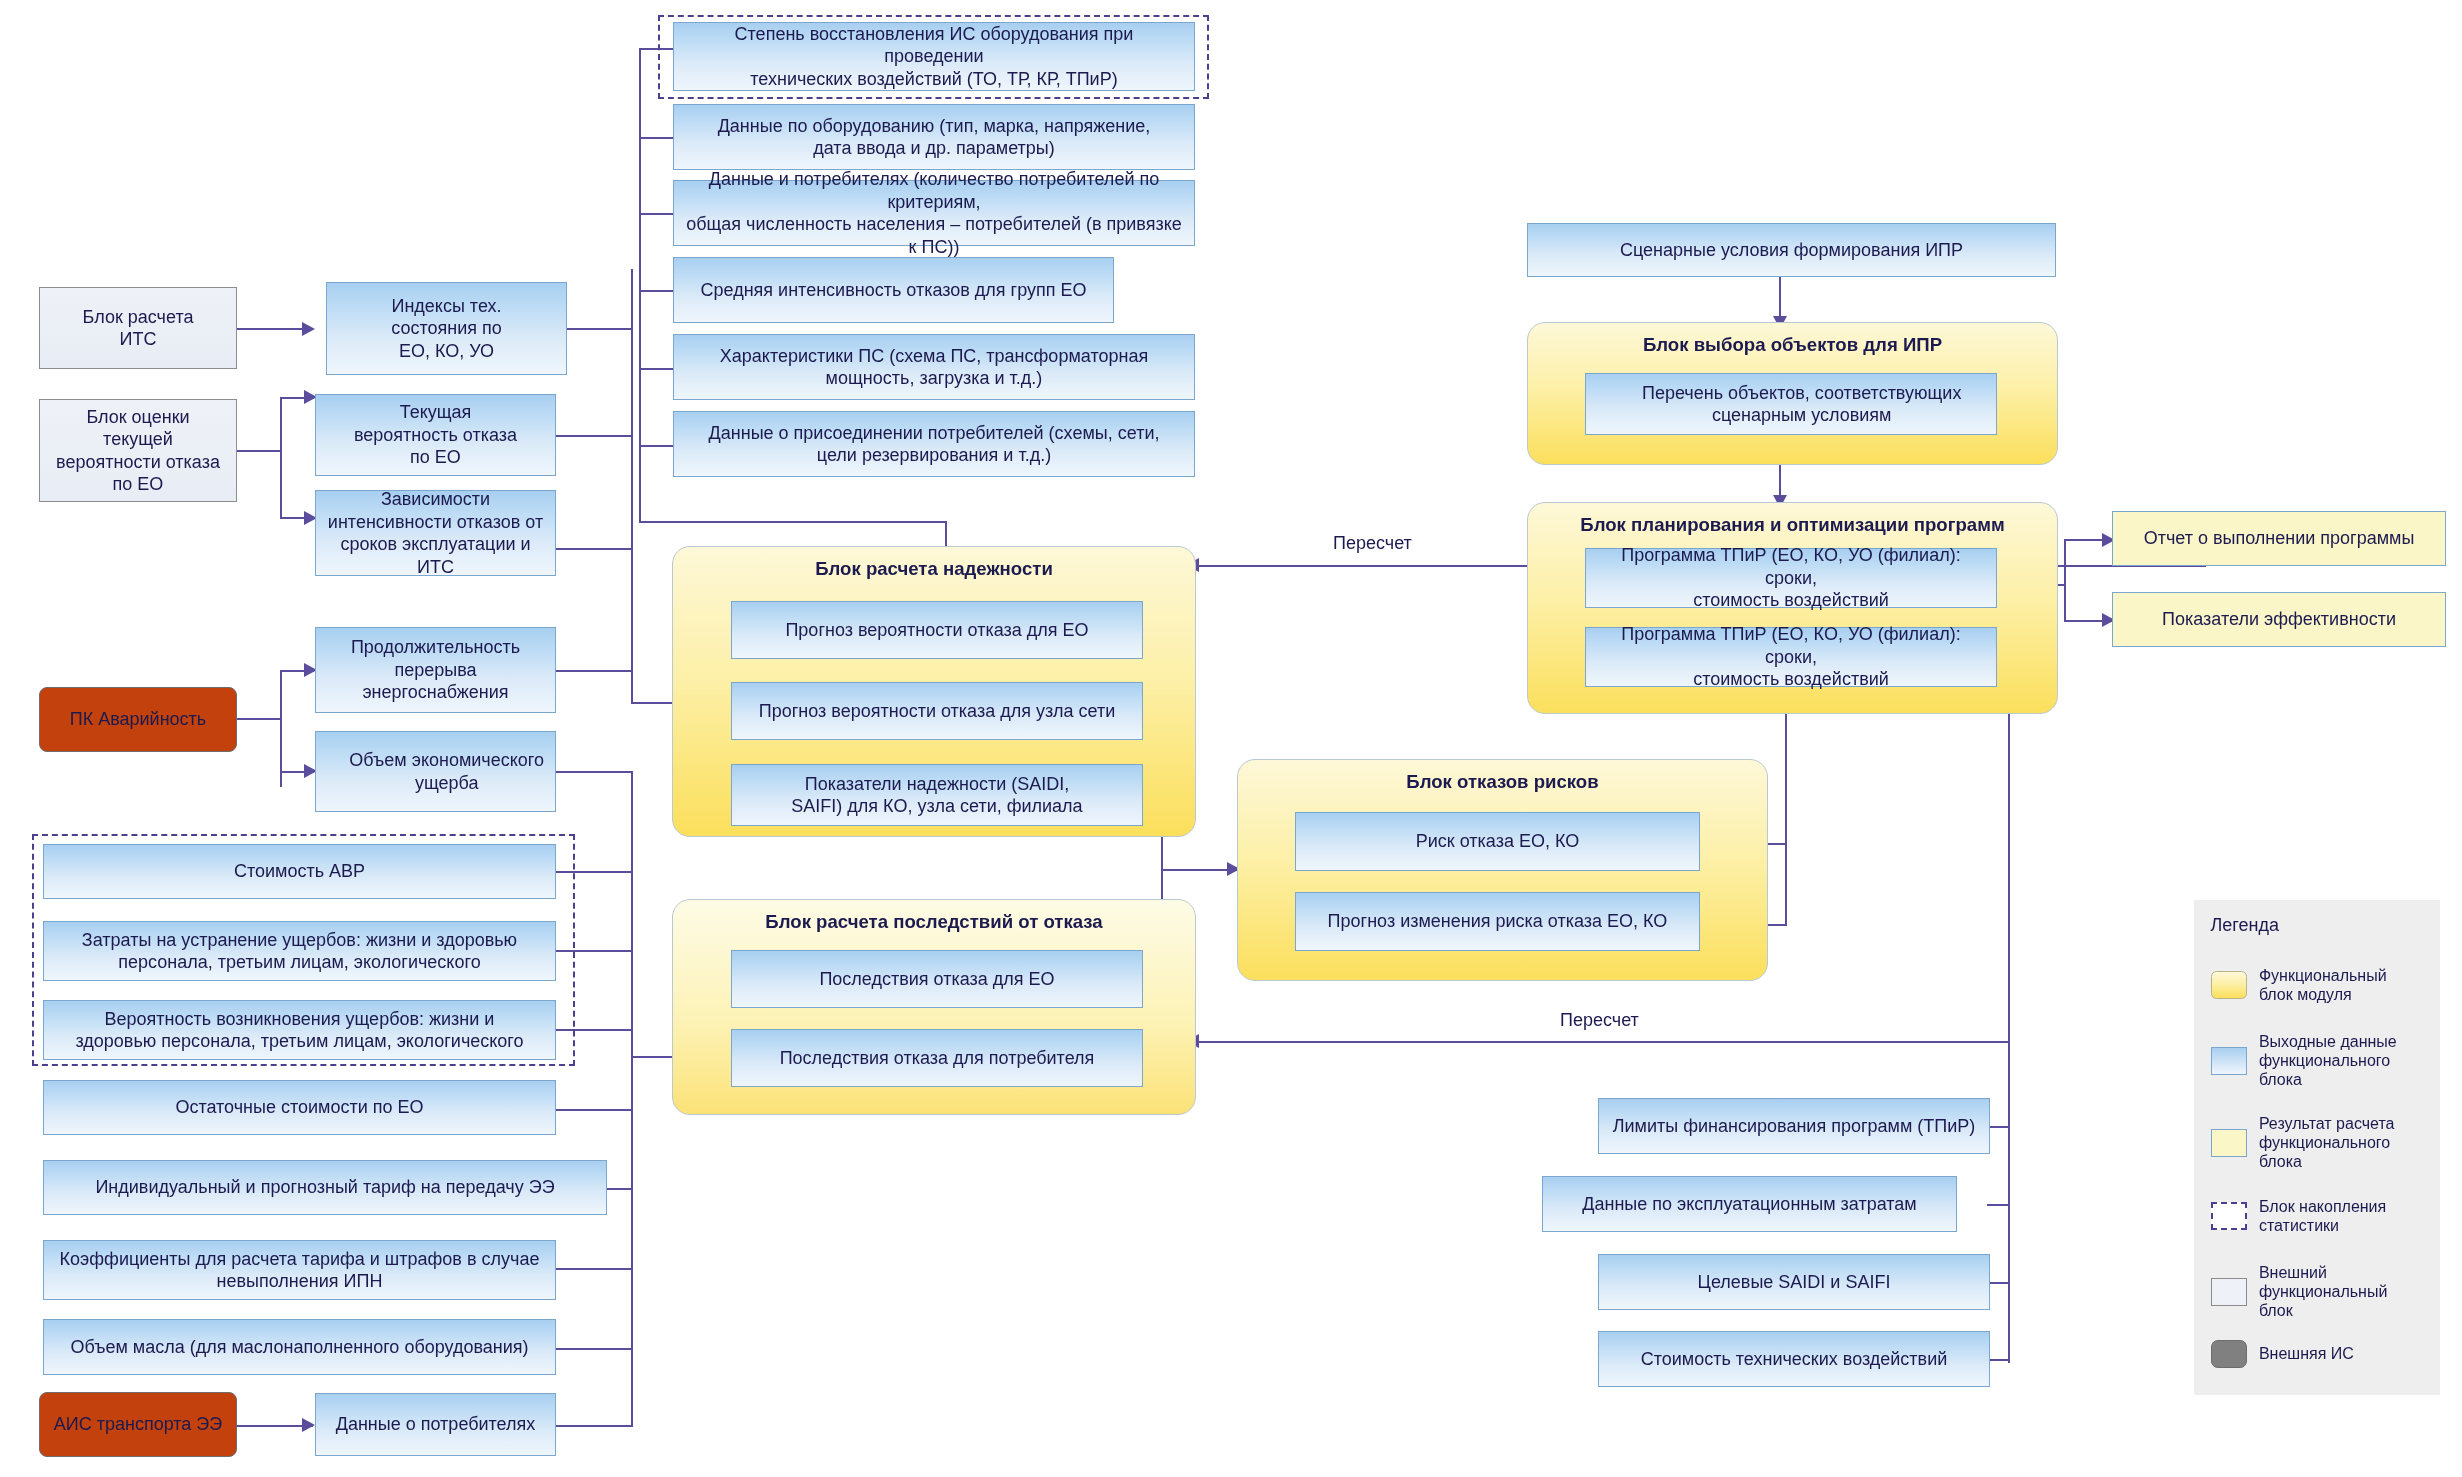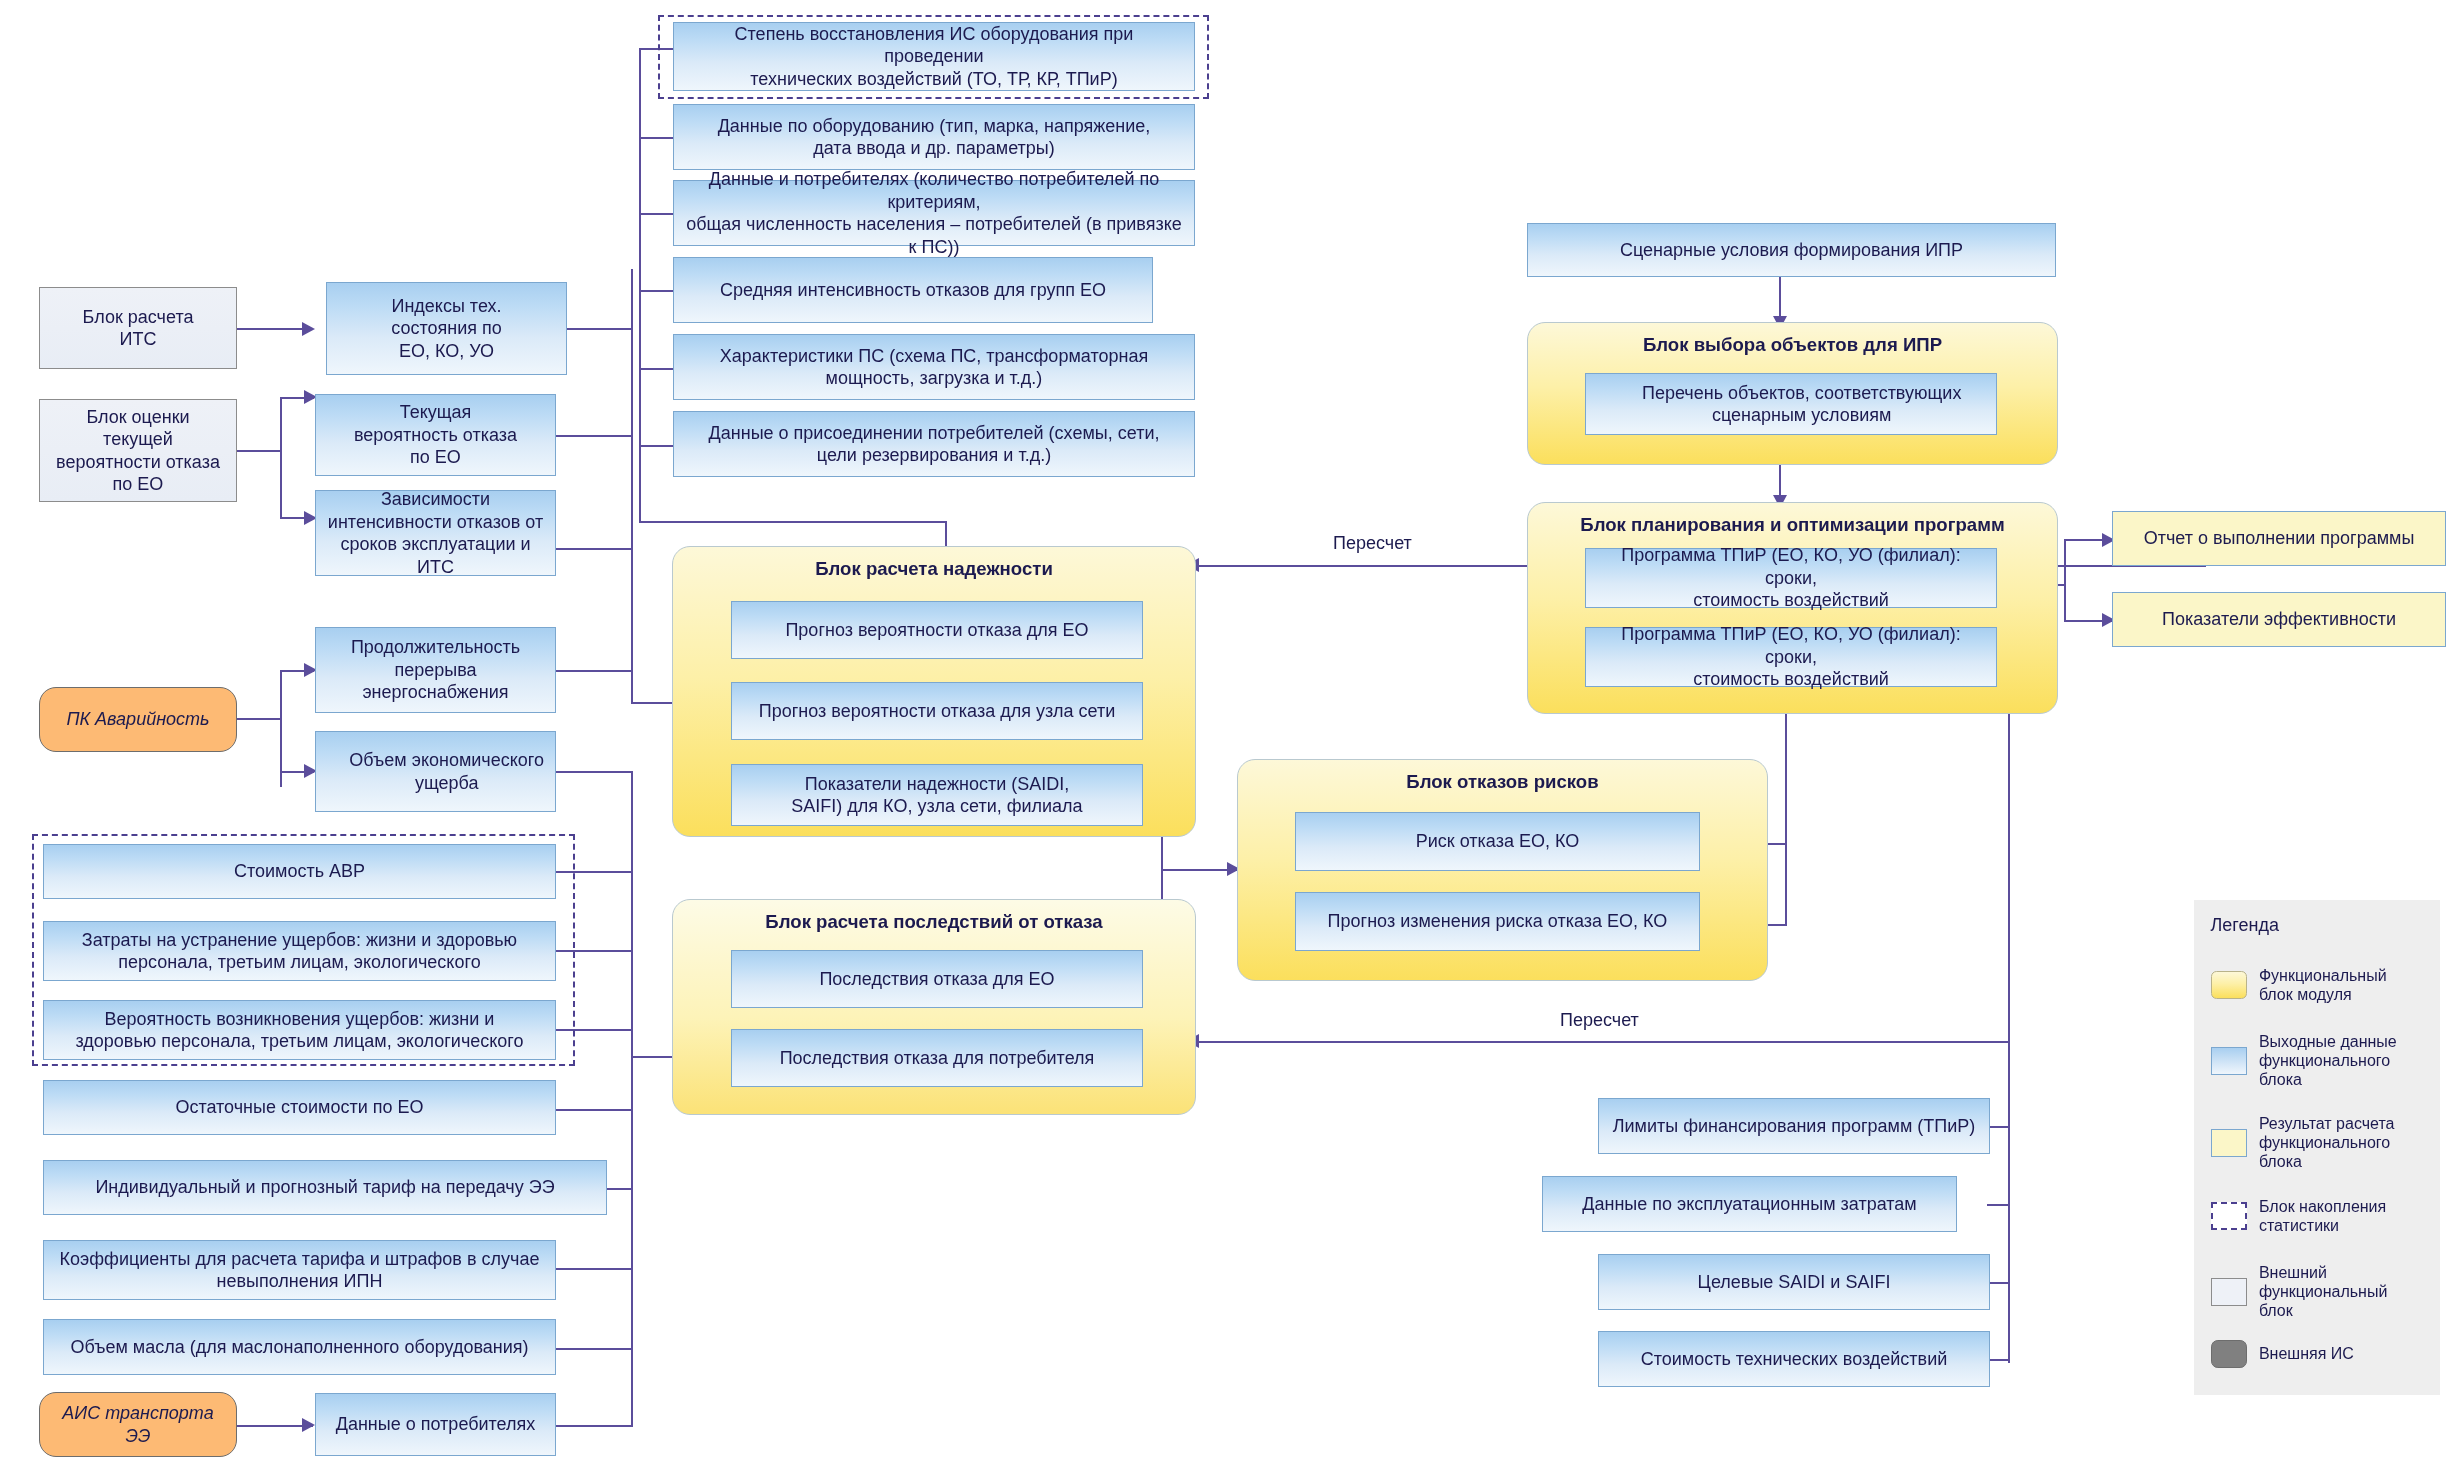--- a/index.html
+++ b/index.html
@@ -28,26 +28,25 @@
     color:#1c1a4f;
     font-size:18px;
   }
   .ext{
     background:linear-gradient(to bottom,#eef1f7 0%,#e8edf5 100%);
     border:1.4px solid #8c8c8c;
     color:#1c1a4f;
     font-size:18px;
   }
   .gray{
-    background:#fdba74;
+    background:#c2410c;
     border:1.4px solid #6d6d6d;
-    border-radius:17px;
-    color:#1c1a4f;
-    font-size:18px;
-    font-style:italic;
+    border-radius:8px;
+    color:#1c1a4f;
+    font-size:18px;
   }
   .modulebox{
     background:linear-gradient(to bottom,#fdf8d8 0%,#fdf0a8 45%,#fbdf5c 100%);
     border:1.4px solid #b9c9cf;
     border-radius:18px;
   }
   .modulebox.pale{
     background:linear-gradient(to bottom,#fdfbe6 0%,#fdf3b8 55%,#fbe277 100%);
   }
   .module-title{
@@ -267,21 +266,21 @@
 
   <div class="node blue" style="left:673px;top:22px;width:522px;height:69px;white-space:pre-line;">Степень восстановления ИС оборудования при проведении
 технических воздействий (ТО, ТР, КР, ТПиР)</div>
 
   <div class="node blue" style="left:673px;top:104px;width:522px;height:66px;white-space:pre-line;">Данные по оборудованию (тип, марка, напряжение,
 дата ввода и др. параметры)</div>
 
   <div class="node blue" style="left:673px;top:180px;width:522px;height:66px;white-space:pre-line;">Данные и потребителях (количество потребителей по критериям,
 общая численность населения – потребителей (в привязке к ПС))</div>
 
-  <div class="node blue" style="left:673px;top:257px;width:480px;height:66px;white-space:pre-line;">Средняя интенсивность отказов для групп ЕО</div>
+  <div class="node blue" style="left:673px;top:257px;width:441px;height:66px;white-space:pre-line;">Средняя интенсивность отказов для групп ЕО</div>
 
   <div class="node blue" style="left:673px;top:334px;width:522px;height:66px;white-space:pre-line;">Характеристики ПС (схема ПС, трансформаторная
 мощность, загрузка и т.д.)</div>
 
   <div class="node blue" style="left:673px;top:411px;width:522px;height:66px;white-space:pre-line;">Данные о присоединении потребителей (схемы, сети,
 цели резервирования и т.д.)</div>
 
   <div class="modulebox" style="position:absolute;left:672px;top:546px;width:522px;height:289px;">
     <div class="module-title">Блок расчета надежности</div>
   </div>

